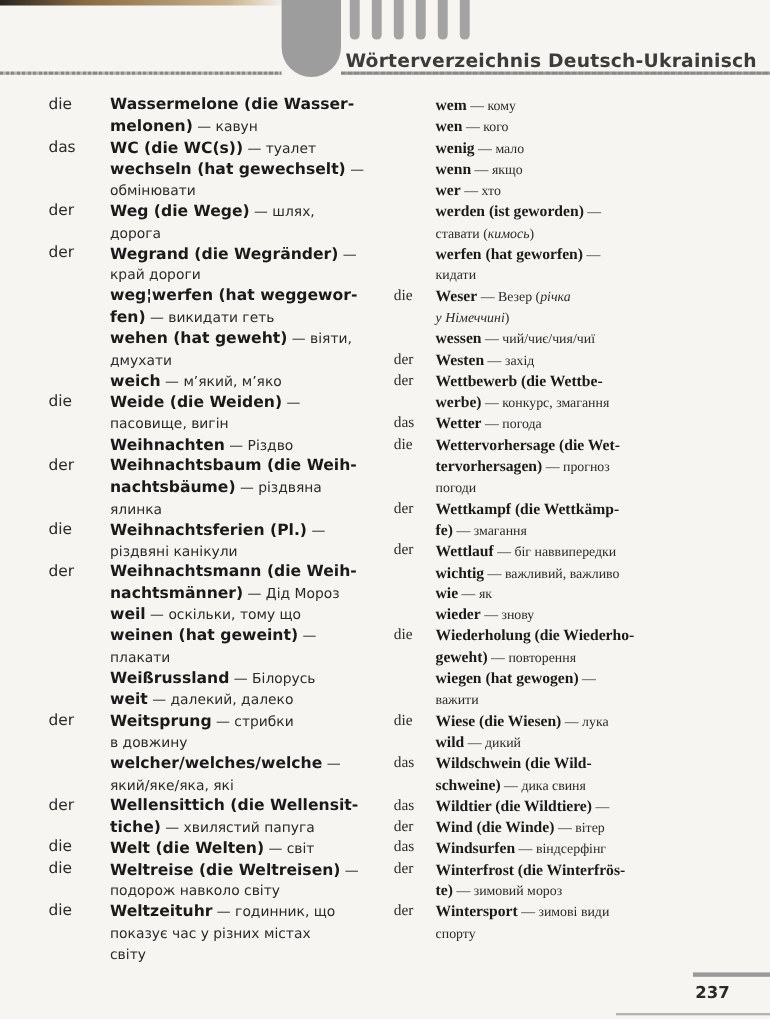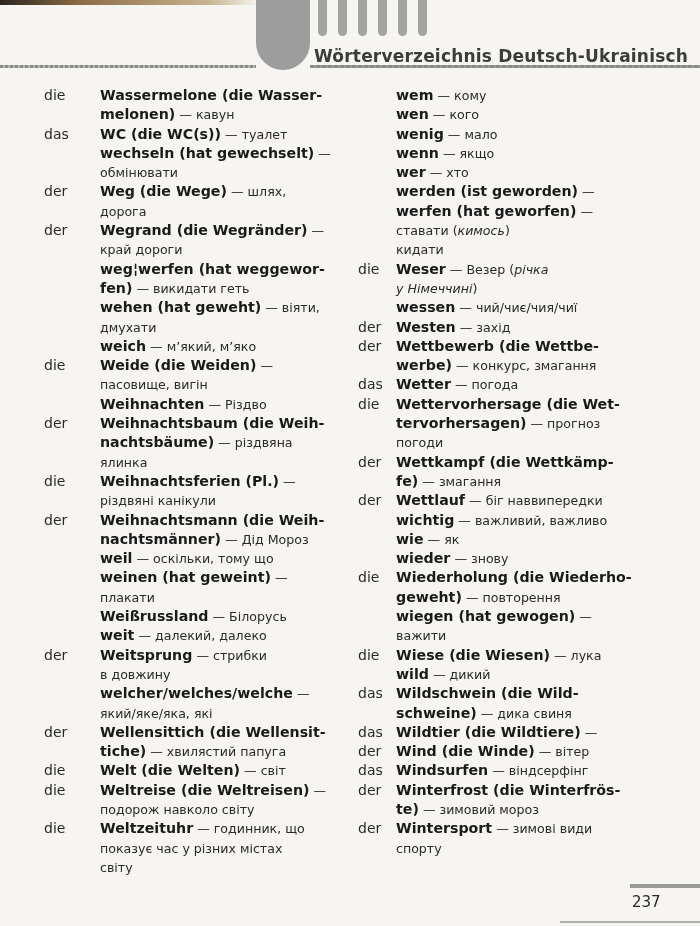--- a/index.html
+++ b/index.html
@@ -29,42 +29,42 @@
   .rule-left {
     position: absolute; left: 0; top: 65px; width: 256px; height: 3px;
     background: repeating-linear-gradient(90deg, #8a8a8a 0 3px, #b5b5b5 3px 5px);
   }
   .rule-right {
     position: absolute; left: 310px; top: 65px; width: 390px; height: 3px;
     background: repeating-linear-gradient(90deg, #8a8a8a 0 4px, #9c9c9c 4px 6px);
   }
   .col { position: absolute; top: 86px; }
   .col-left { left: 44px; width: 300px; }
-  .col-right { left: 358px; width: 330px; }
+  .col-right { left: 358px; width: 330px; font-family: Liberation Serif, serif; }
   .line {
     position: relative; height: 19.3px; line-height: 19.3px;
     font-size: 13.6px; white-space: nowrap;
   }
   .art {
     position: absolute; left: 0; top: 0; width: 52px;
     font-size: 14px; color: #2a2a2a;
   }
   .txt { position: absolute; left: 56px; top: 0; }
   .col-right .art { width: 36px; }
   .col-right .txt { left: 38px; }
   .hw { font-weight: bold; font-size: 14.2px; color: #1a1a1a; }
   .tr { font-size: 12.6px; color: #2a2a2a; }
   .it { font-style: italic; }
   .page-rule {
     position: absolute; left: 630px; top: 884px; width: 70px; height: 4px;
     background: #9a9a9a;
   }
   .page-num {
     position: absolute; left: 632px; top: 893px;
-    font-size: 15px; font-weight: normal; color: #2a2a2a;
+    font-size: 15px; font-weight: bold; color: #2a2a2a;
   }
   .bottom-rule {
     position: absolute; left: 560px; top: 921px; width: 140px; height: 2px; background: #b0b0b0;
   }
 </style>
 </head>
 <body>
 
 <div class="top-shadow"></div>
 
@@ -268,25 +268,25 @@
     <div class="line">
       <span class="art"></span>
       <span class="txt"><span class="hw">wer</span><span class="tr"> — хто</span></span>
     </div>
     <div class="line">
       <span class="art"></span>
       <span class="txt"><span class="hw">werden (ist geworden)</span><span class="tr"> —</span></span>
     </div>
     <div class="line">
       <span class="art"></span>
+      <span class="txt"><span class="tr">ставати (</span><span class="tr it">кимось</span><span class="tr">)</span></span>
+    </div>
+    <div class="line">
+      <span class="art"></span>
       <span class="txt"><span class="hw">werfen (hat geworfen)</span><span class="tr"> —</span></span>
-    </div>
-    <div class="line">
-      <span class="art"></span>
-      <span class="txt"><span class="tr">ставати (</span><span class="tr it">кимось</span><span class="tr">)</span></span>
     </div>
     <div class="line">
       <span class="art"></span>
       <span class="txt"><span class="tr">кидати</span></span>
     </div>
     <div class="line">
       <span class="art">die</span>
       <span class="txt"><span class="hw">Weser</span><span class="tr"> — Везер (</span><span class="tr it">річка</span></span>
     </div>
     <div class="line">

